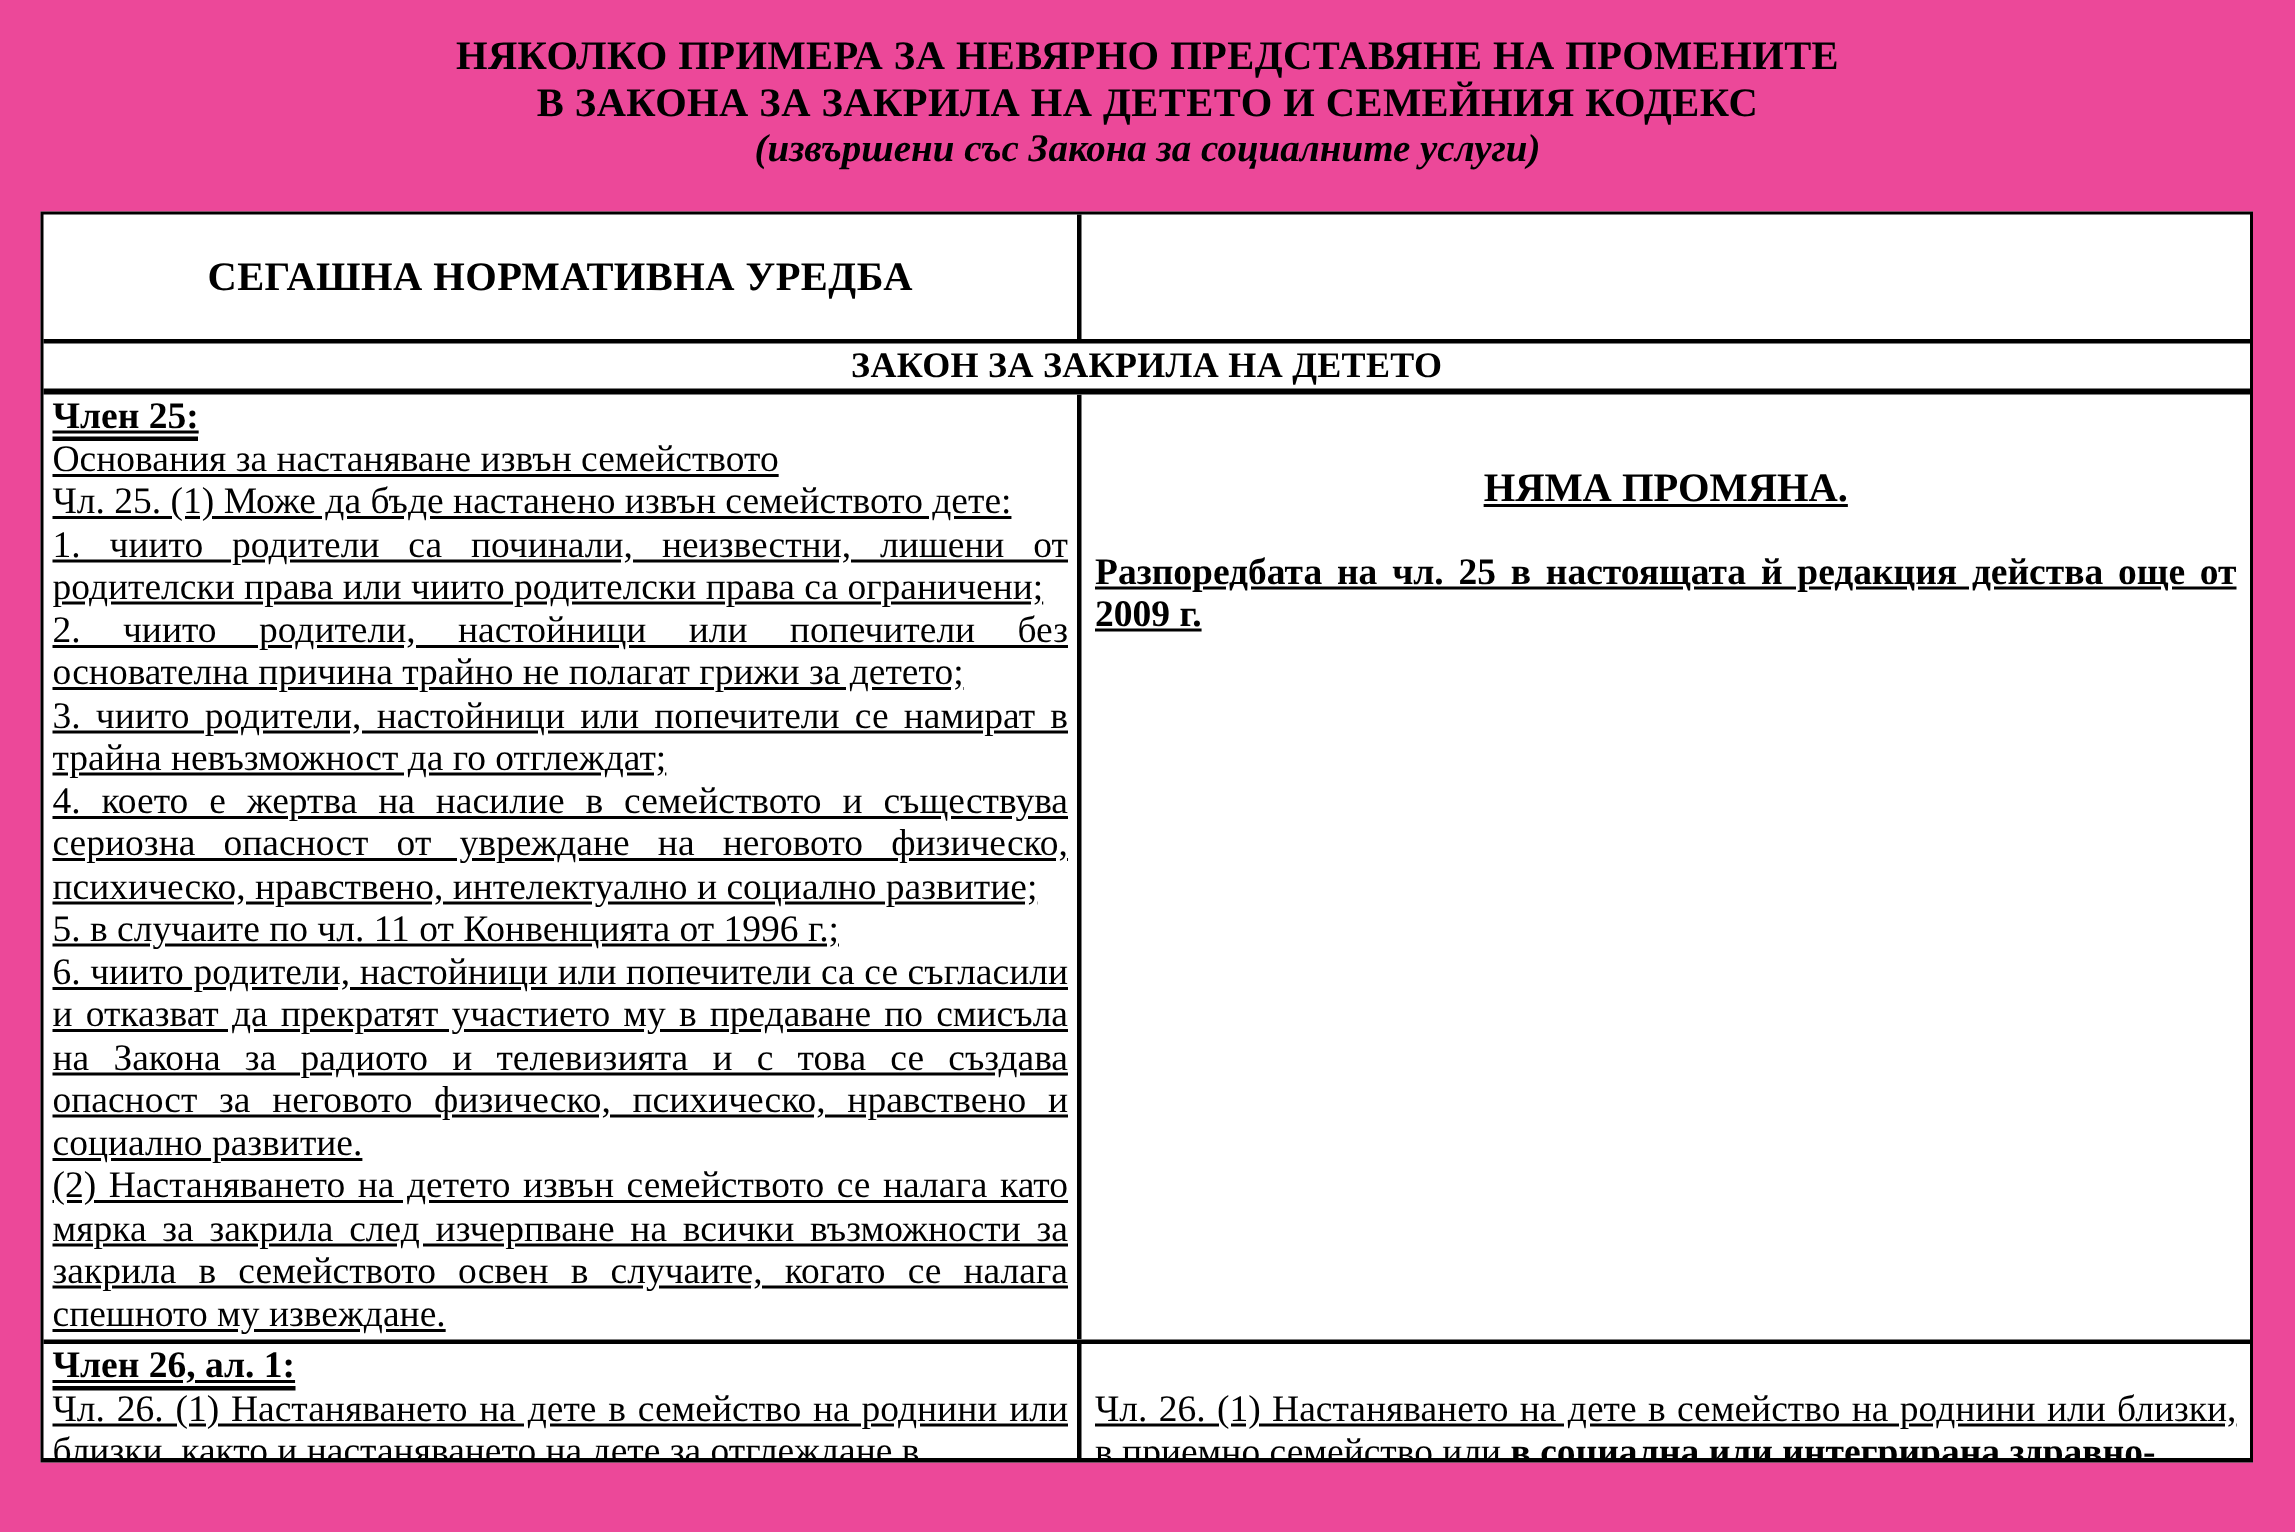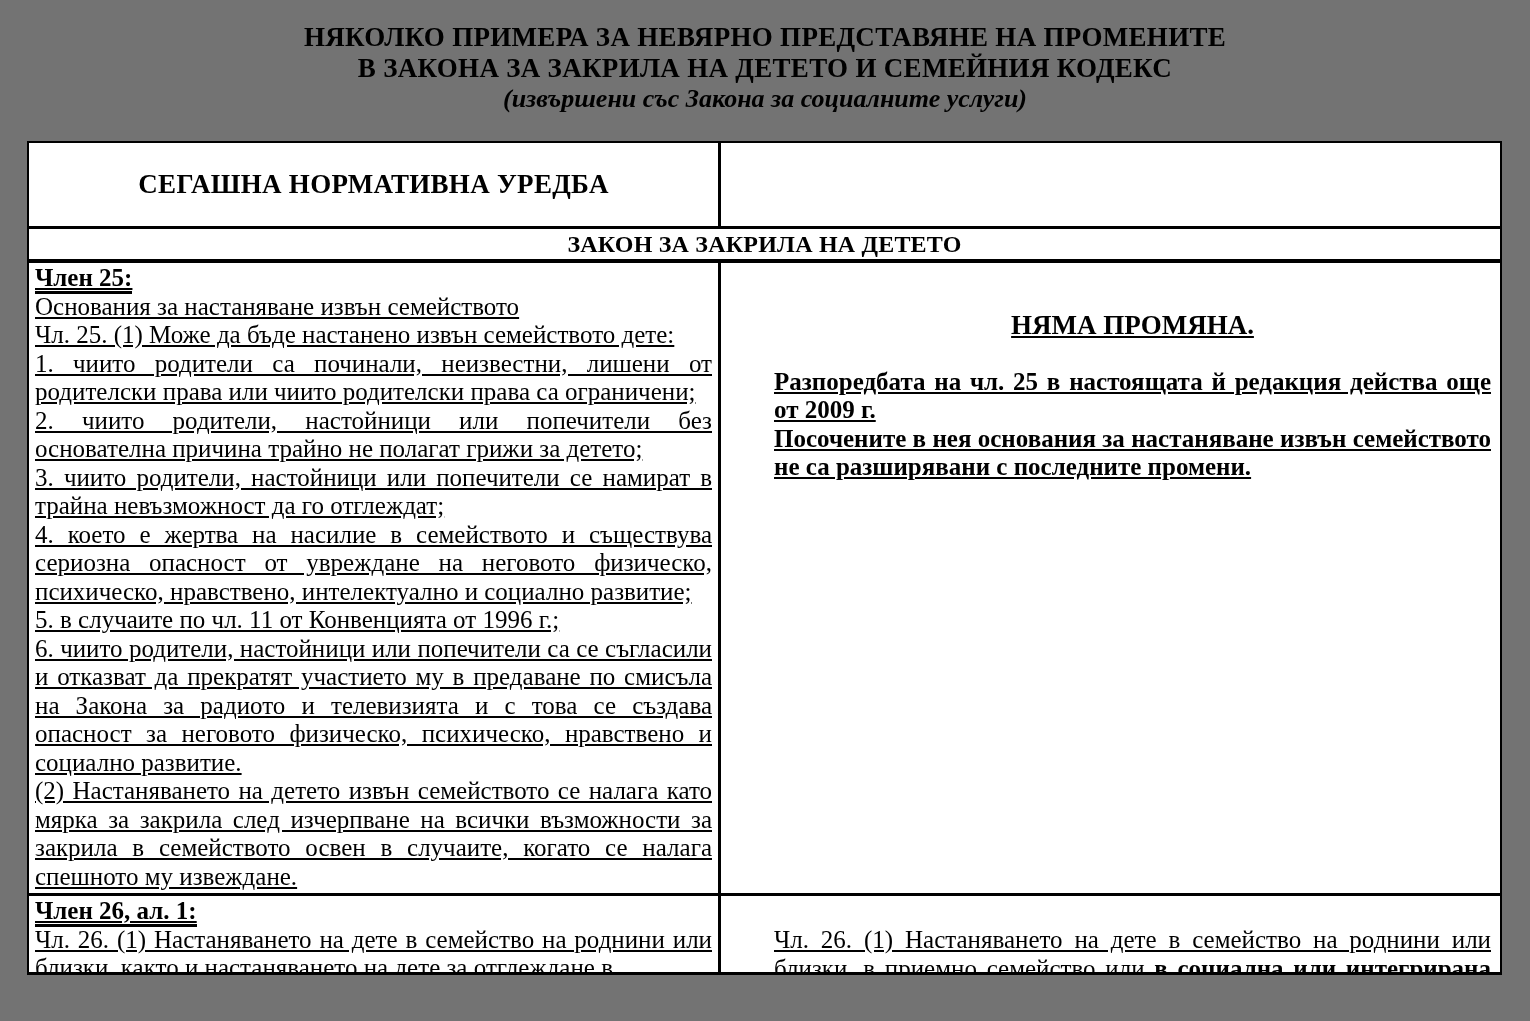--- a/index.html
+++ b/index.html
@@ -1,21 +1,21 @@
 <!DOCTYPE html>
 <html><head>
 <meta charset="utf-8">
 <style>
   * { box-sizing: border-box; }
   html, body { margin: 0; padding: 0; background: #ffffff; }
   .page {
     position: relative;
     width: 1530px;
     height: 1021px;
-    background: #737373;
+    background: #ec4899;
     color: #000000;
     font-family: "Liberation Serif", "DejaVu Serif", serif;
     overflow: hidden;
   }
   .title-block {
     padding-top: 22px;
     text-align: center;
   }
   .title-line {
     font-weight: bold;
@@ -32,21 +32,21 @@
   }
   .doc-table {
     position: absolute;
     left: 27px;
     top: 141px;
     width: 1475px;
     border: 2px solid #000;
     border-bottom: 3px solid #000;
     background: #ffffff;
   }
-  .row { display: flex; width: 100%; gap: 44px; }
+  .row { display: flex; width: 100%; }
   .cell { position: relative; }
   .cell.left {
     width: 692px;
     flex: 0 0 692px;
     border-right: 3px solid #000;
     padding: 1px 6px;
   }
   .cell.right {
     flex: 1 1 auto;
     padding: 1px 9px;
@@ -124,21 +124,20 @@
         <p>2. чиито родители, настойници или попечители без основателна причина трайно не полагат грижи за детето;</p>
         <p>3. чиито родители, настойници или попечители се намират в трайна невъзможност да го отглеждат;</p>
         <p>4. което е жертва на насилие в семейството и съществува сериозна опасност от увреждане на неговото физическо, психическо, нравствено, интелектуално и социално развитие;</p>
         <p>5. в случаите по чл. 11 от Конвенцията от 1996 г.;</p>
         <p>6. чиито родители, настойници или попечители са се съгласили и отказват да прекратят участието му в предаване по смисъла на Закона за радиото и телевизията и с това се създава опасност за неговото физическо, психическо, нравствено и социално развитие.</p>
         <p>(2) Настаняването на детето извън семейството се налага като мярка за закрила след изчерпване на всички възможности за закрила в семейството освен в случаите, когато се налага спешното му извеждане.</p>
       </div>
       <div class="cell right changes-cell">
         <p class="no-change-heading">НЯМА ПРОМЯНА.</p>
         <p class="gap-above">Разпоредбата на чл. 25 в настоящата й редакция действа още от 2009 г.</p>
-        <p>Посочените в нея основания за настаняване извън семейството не са разширявани с последните промени.</p>
       </div>
     </div>
 
     <div class="row body-row article26-row">
       <div class="cell left">
         <p class="cell-heading"><span class="underlined">Член 26, ал. 1:</span></p>
         <p>Чл. 26. (1) Настаняването на дете в семейство на роднини или близки, както и настаняването на дете за отглеждане в</p>
       </div>
       <div class="cell right">
         <p class="one-line-down"><span>Чл. 26. (1) Настаняването на дете в семейство на роднини или близки, в приемно семейство или </span><span class="bold-underlined-fragment">в социална или интегрирана здравно-</span></p>

